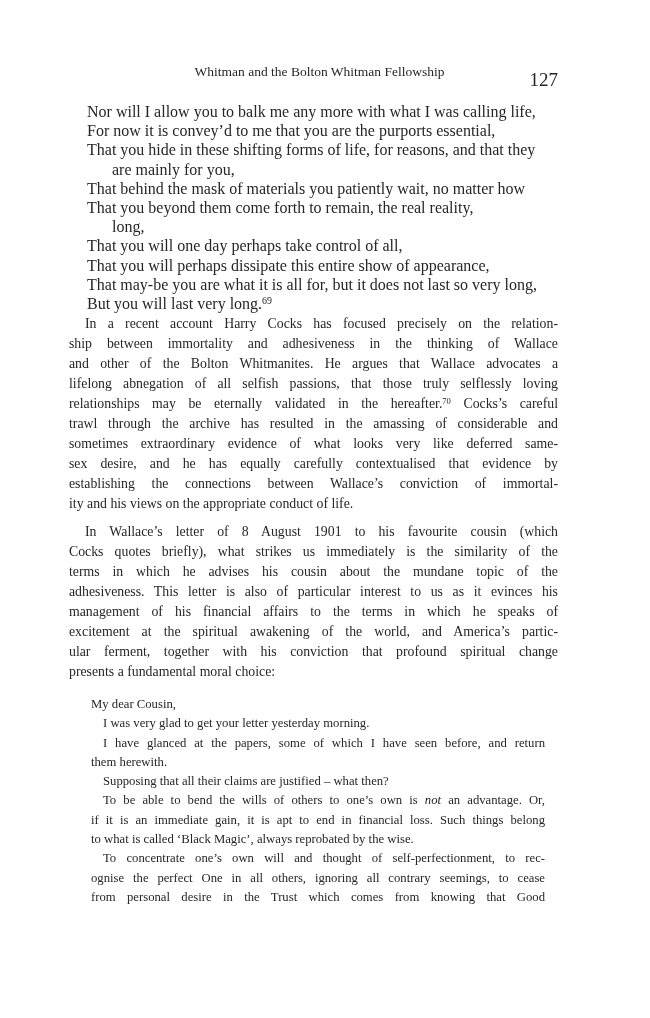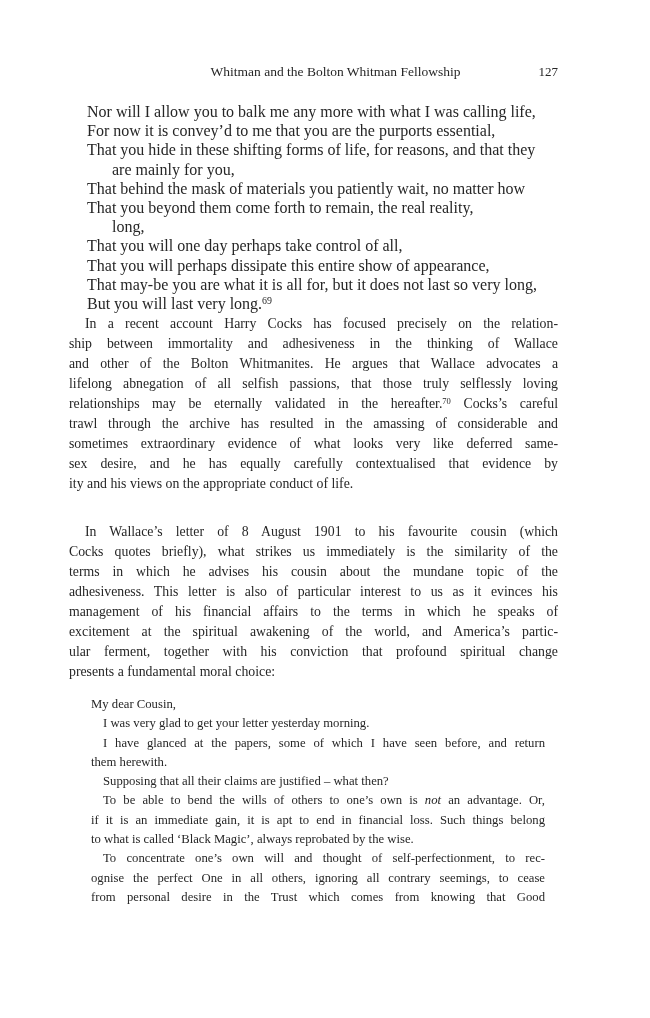--- a/index.html
+++ b/index.html
@@ -20,28 +20,28 @@
     top: 63px;
     width: 489px;
     height: 18px;
     line-height: 17px;
   }
   .running-title {
     display: block;
     text-align: center;
     font-size: 13.5px;
     position: relative;
-    left: 22px;
+    left: 6px;
     white-space: nowrap;
   }
   .page-number {
     position: absolute;
     right: 0;
-    top: 0;
-    font-size: 13px;
+    top: 8px;
+    font-size: 19px;
     line-height: 17px;
   }
 
   
   .poem {
     position: absolute;
     left: 87px;
     top: 102px;
     font-size: 16px;
     line-height: 19.2px;
@@ -112,20 +112,21 @@
 
   <div class="body-para para-1">
     <div class="ln j ind">In a recent account Harry Cocks has focused precisely on the relation-</div>
     <div class="ln j">ship between immortality and adhesiveness in the thinking of Wallace</div>
     <div class="ln j">and other of the Bolton Whitmanites. He argues that Wallace advocates a</div>
     <div class="ln j">lifelong abnegation of all selfish passions, that those truly selflessly loving</div>
     <div class="ln j"><span>relationships may be eternally validated in the hereafter.</span><sup>70</sup><span> Cocks’s careful</span></div>
     <div class="ln j">trawl through the archive has resulted in the amassing of considerable and</div>
     <div class="ln j">sometimes extraordinary evidence of what looks very like deferred same-</div>
     <div class="ln j">sex desire, and he has equally carefully contextualised that evidence by</div>
+    <div class="ln j">establishing the connections between Wallace’s conviction of immortal-</div>
     <div class="ln">ity and his views on the appropriate conduct of life.</div>
   </div>
 
   <div class="body-para para-2">
     <div class="ln j ind">In Wallace’s letter of 8 August 1901 to his favourite cousin (which</div>
     <div class="ln j">Cocks quotes briefly), what strikes us immediately is the similarity of the</div>
     <div class="ln j">terms in which he advises his cousin about the mundane topic of the</div>
     <div class="ln j">adhesiveness. This letter is also of particular interest to us as it evinces his</div>
     <div class="ln j">management of his financial affairs to the terms in which he speaks of</div>
     <div class="ln j">excitement at the spiritual awakening of the world, and America’s partic-</div>

